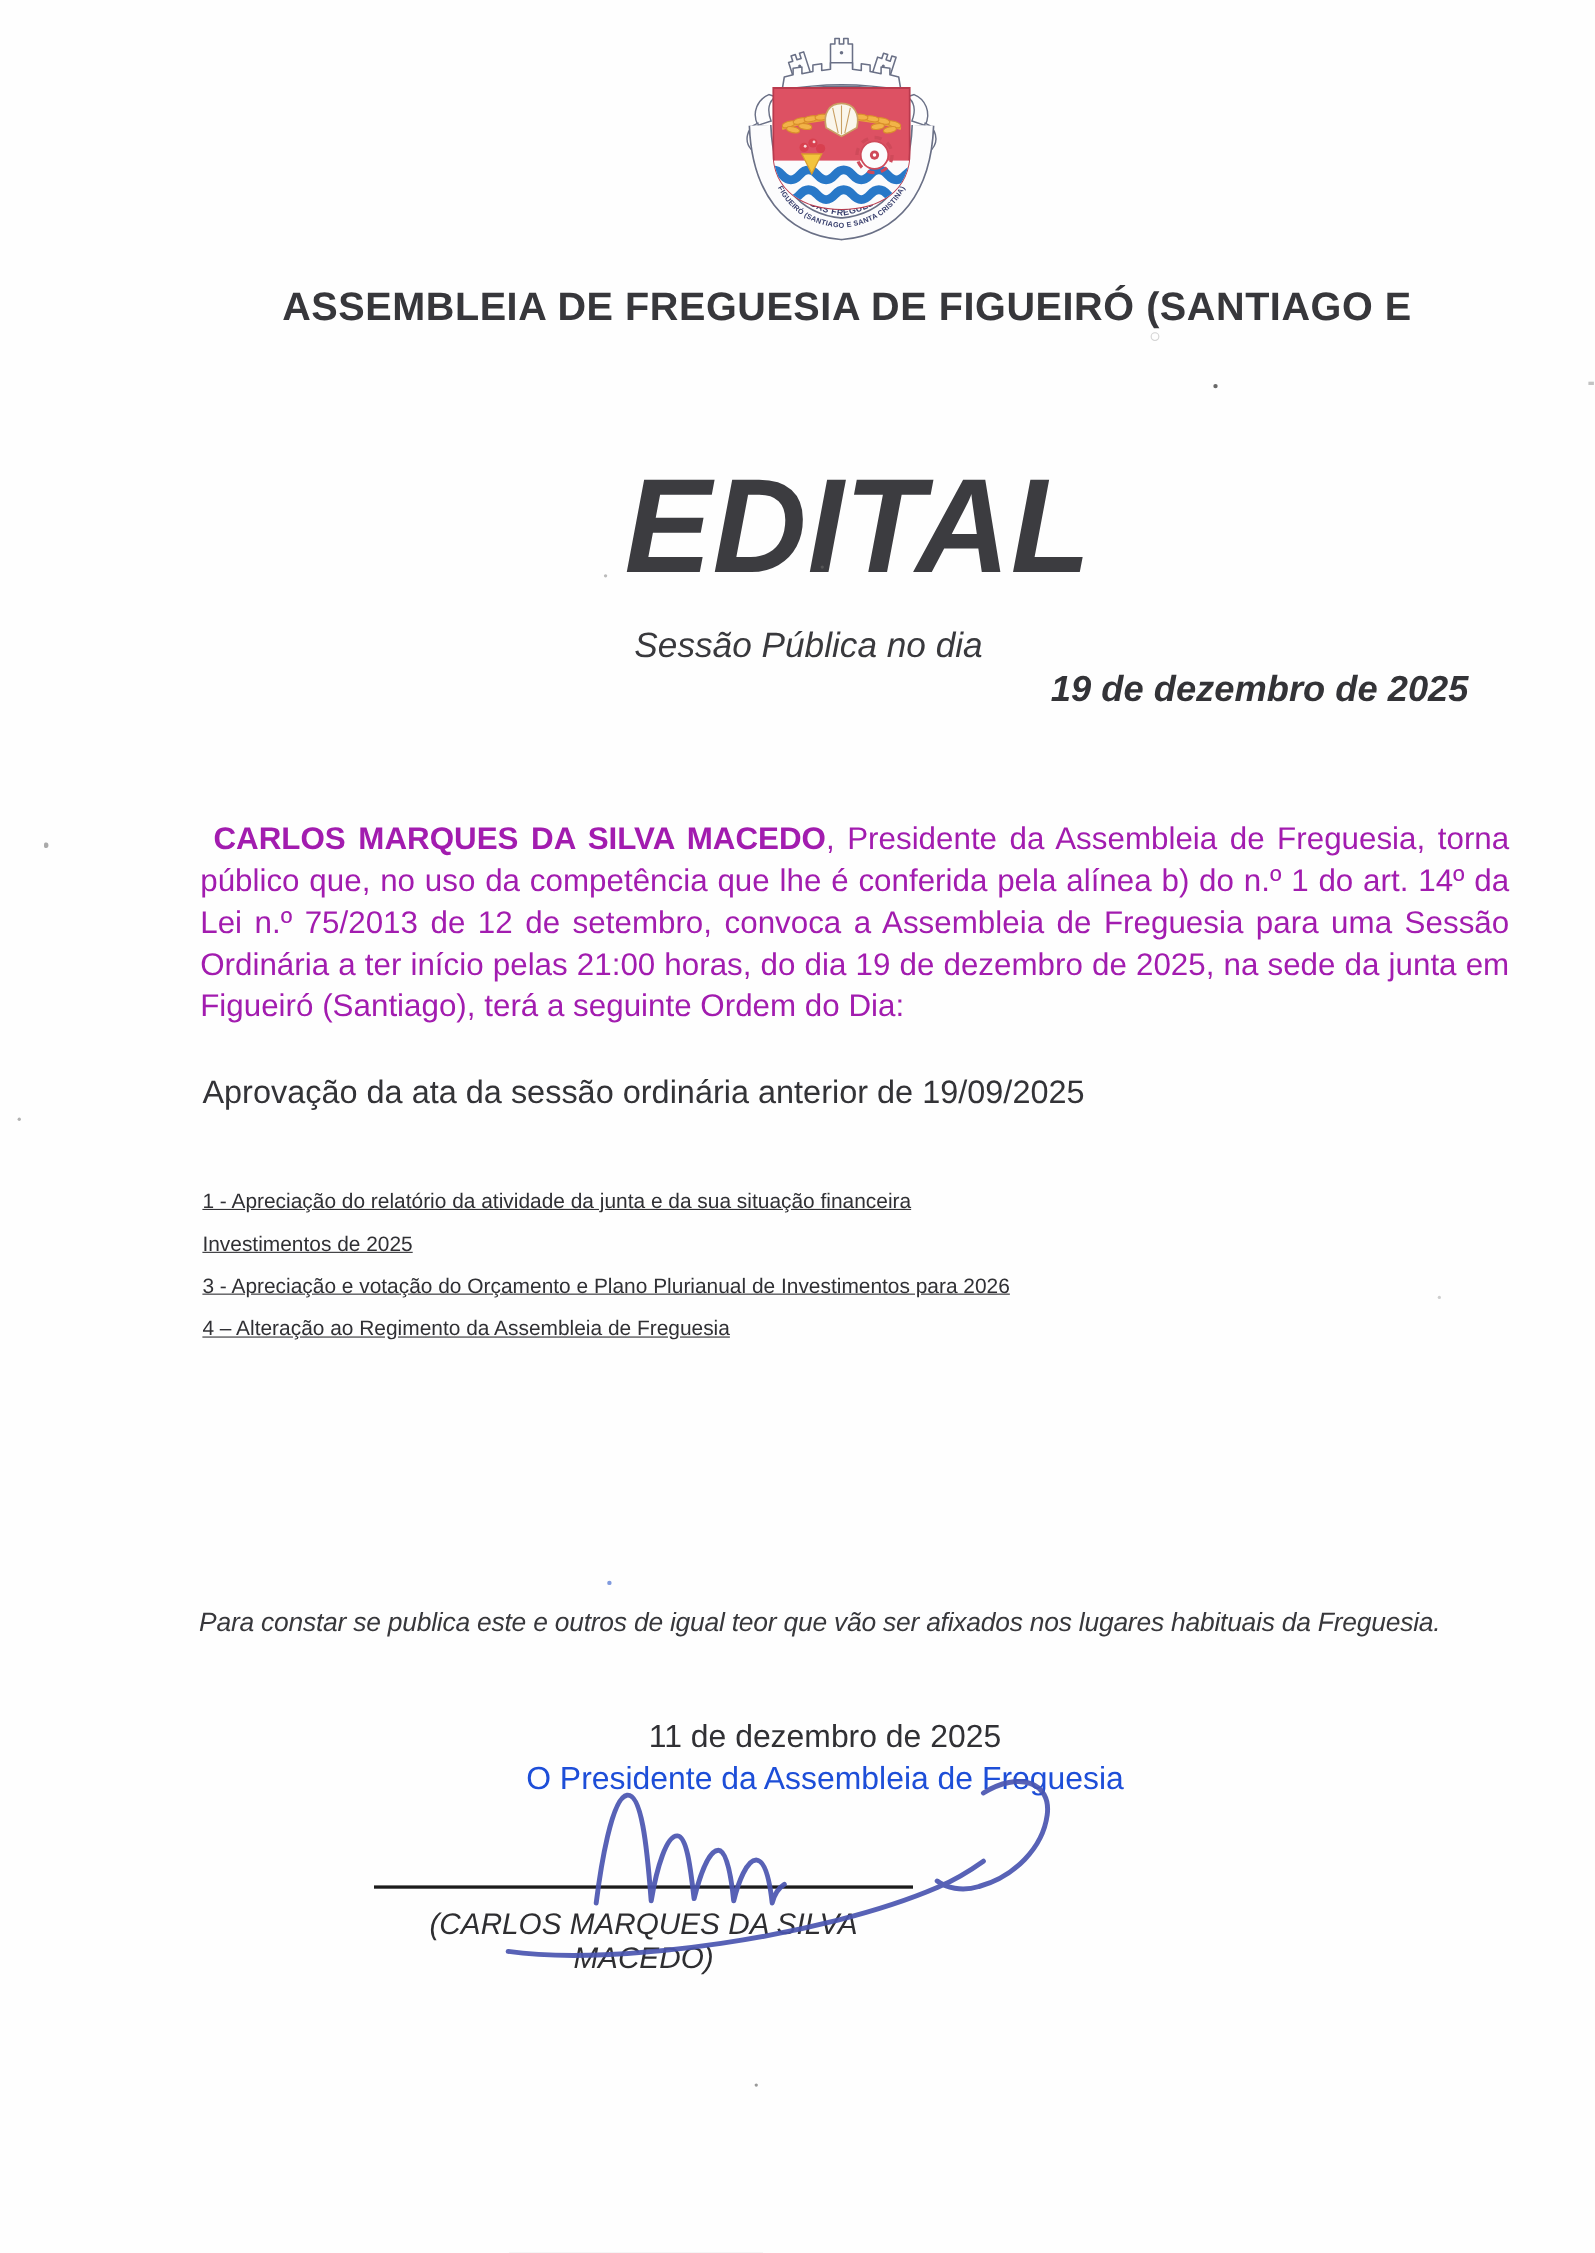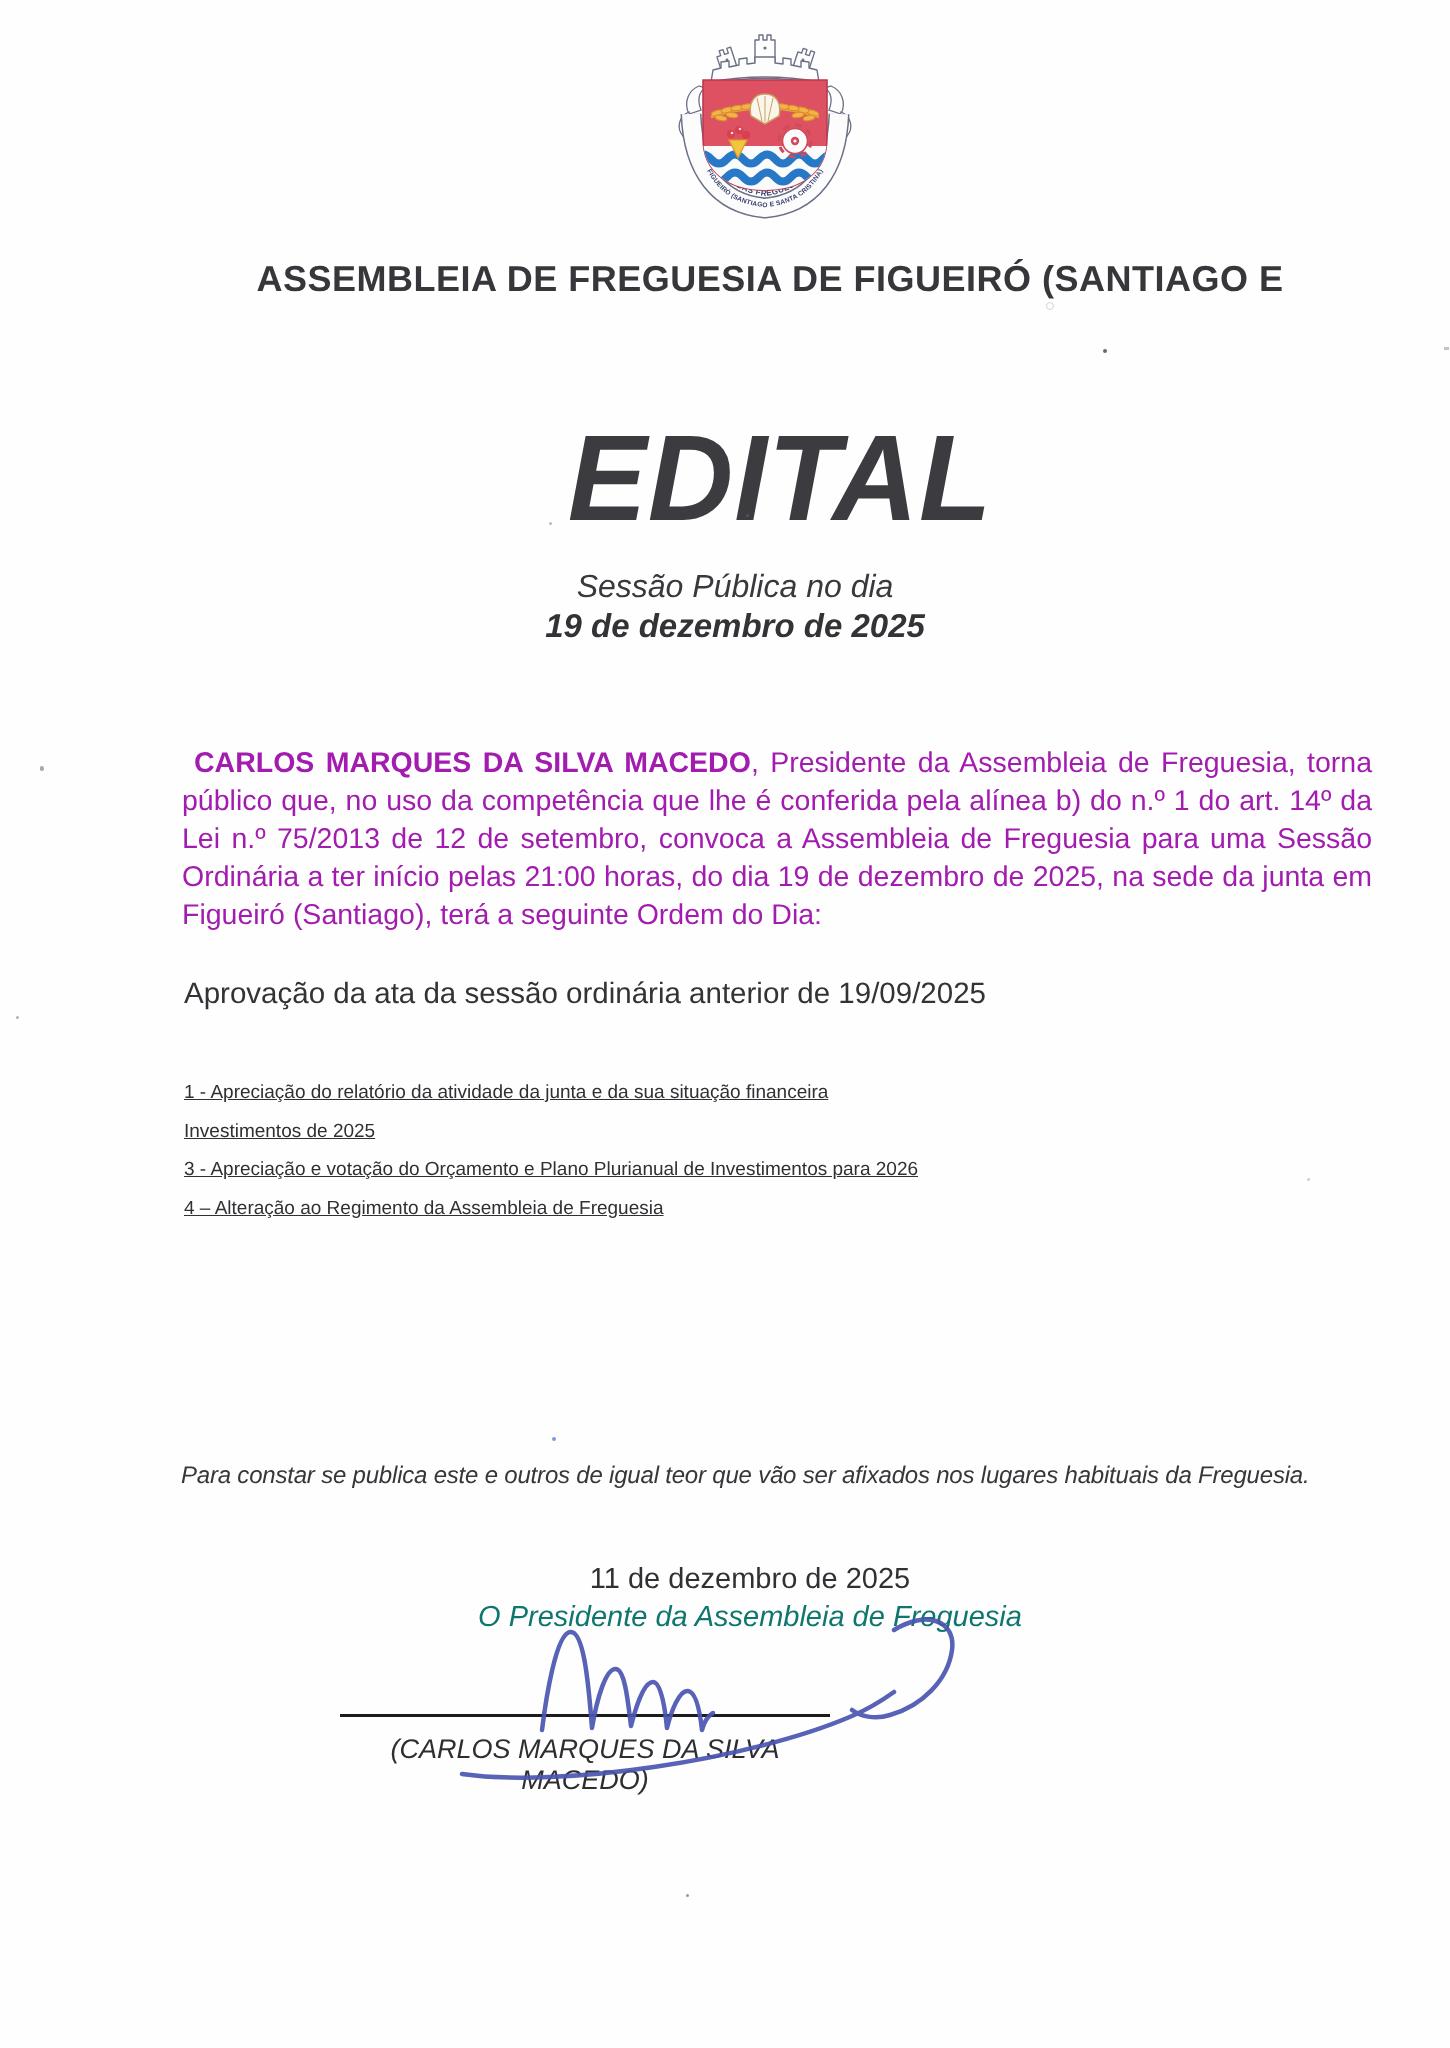--- a/index.html
+++ b/index.html
@@ -24,21 +24,21 @@
   .edital-title{
     left:180px;top:414px;width:1200px;
     font-size:122px;font-weight:bold;font-style:italic;
     color:#3c3c40;letter-spacing:1px;line-height:1.05;
     transform:scaleX(.97);
   }
   .session{
     left:135px;top:566px;width:1200px;line-height:40px;
   }
   .session .l1{font-size:32px;font-style:italic;color:#39393d;}
-  .session .l2{font-size:33px;font-style:italic;font-weight:bold;color:#333337;}
+  .session .l2{font-size:33px;font-style:italic;font-weight:bold;color:#333337;text-align:right;}
 
   .intro{
     left:182px;top:744px;width:1190px;
     font-size:28.5px;line-height:38px;color:#a21caf;
   }
   .jline{text-align:justify;text-align-last:justify;}
   .indent{padding-left:12px;}
 
   .approval{
     left:184px;top:957px;width:1190px;
@@ -49,21 +49,21 @@
     font-size:19px;line-height:38.5px;color:#303034;text-decoration:underline;
   }
   .notice{
     left:181px;top:1462px;width:1220px;
     font-size:24px;font-style:italic;color:#37373b;letter-spacing:-.2px;
   }
   .dateblock{
     left:150px;top:1560px;width:1200px;line-height:38px;
   }
   .dateblock .d1{font-size:29px;color:#313135;}
-  .dateblock .d2{font-size:29px;font-style:italic;color:#0f766e;}
+  .dateblock .d2{font-size:29px;color:#1d4ed8;}
 
   .sig-line{
     left:340px;top:1714px;width:490px;height:3px;
     background:#1c1c1c;
   }
   .sig-name{
     left:335px;top:1734px;width:500px;
     font-size:27px;font-style:italic;color:#2e2e31;
   }
   .ink{left:450px;top:1612px;}

